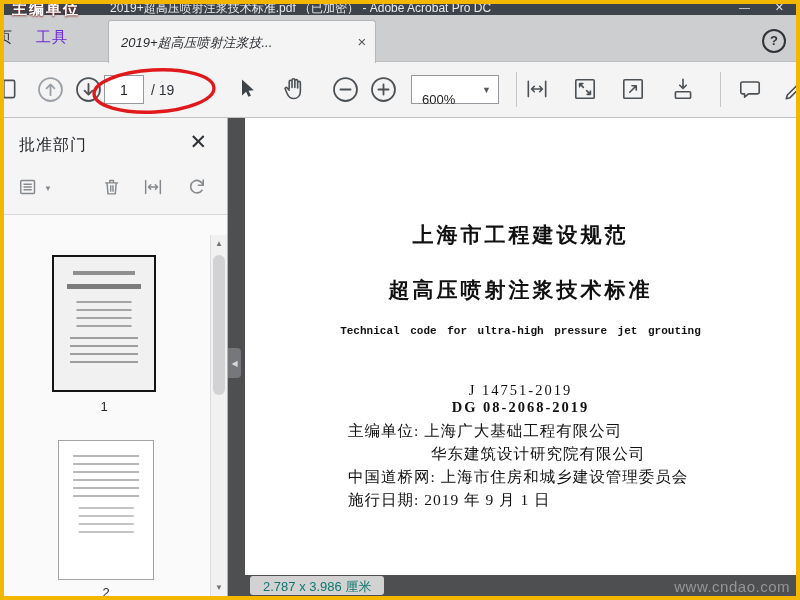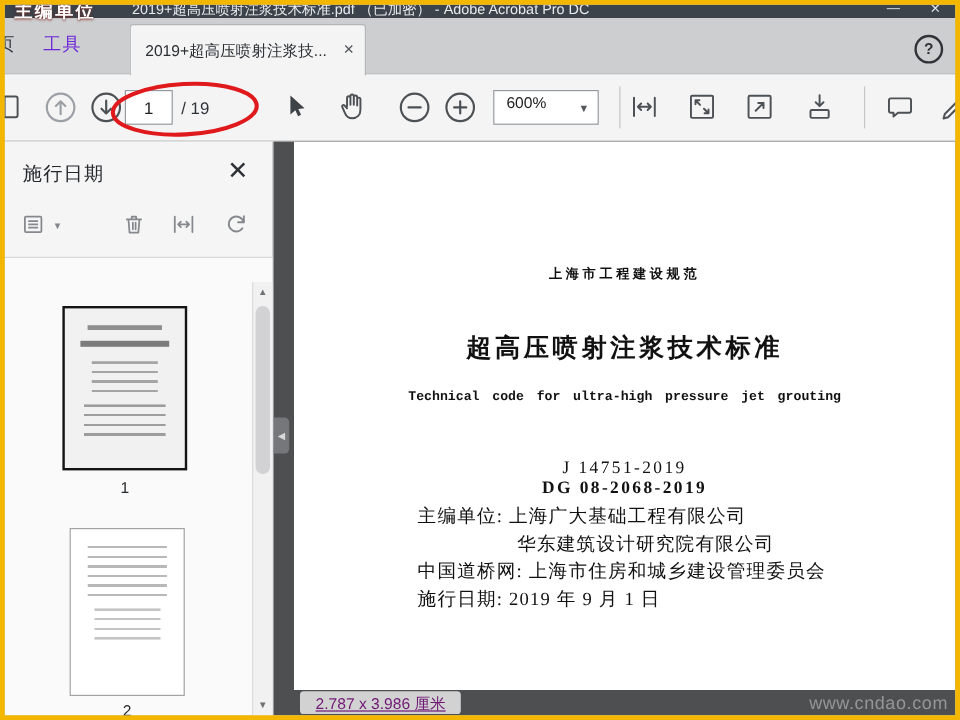--- a/index.html
+++ b/index.html
@@ -16,41 +16,41 @@
   .win-min { right:46px; }
   .win-close { right:12px; }
   .watermark-top { position:absolute; left:8px; top:-4px; z-index:9; font-size:15px; font-weight:bold;
                    color:#ffffff; letter-spacing:2px; text-shadow:0 1px 2px rgba(140,40,30,.85), 0 0 1px #333; }
 
   
   .tabbar { position:absolute; left:0; top:11px; right:0; height:47px; background:#cdced0;
             border-bottom:1px solid #bcbec0; }
   .home-frag { position:absolute; left:-22px; top:13px; font-size:15px; color:#33383c; }
   .tools-tab { position:absolute; left:32px; top:13px; font-size:15px; color:#6d28d9; letter-spacing:1px; cursor:default; }
-  .doc-tab { position:absolute; left:104px; top:5px; width:197px; height:43px; background:#f4f4f5;
-             border:1px solid #b4b6b8; border-bottom:none; border-radius:3px 3px 0 0; z-index:3; }
+  .doc-tab { position:absolute; left:104px; top:5px; width:268px; height:43px; background:#f4f4f5;
+             border:1px solid #b4b6b8; border-bottom:none; border-radius:3px 3px 0 0; z-index:3;font-style:italic; }
   .doc-tab-label { position:absolute; left:12px; top:13px; font-size:13px; color:#2b2f33; white-space:nowrap;
                    max-width:190px; overflow:hidden; }
   .doc-tab-close { position:absolute; right:9px; top:12px; font-size:15px; color:#55595d; }
   .help-btn { position:absolute; right:10px; top:14px; width:24px; height:24px; border:2px solid #2f3337;
               border-radius:50%; text-align:center; }
   .help-btn span { font-size:13px; font-weight:bold; color:#2f3337; line-height:20px; }
 
   
   .toolbar { position:absolute; left:0; top:58px; right:0; height:56px; background:#f4f4f5;
              border-bottom:1px solid #c2c2c2; }
   .tbtn { position:absolute; top:13px; width:28px; height:28px; display:flex; align-items:center;
           justify-content:center; }
   .tsep { position:absolute; top:10px; width:1px; height:35px; background:#c6c6c8; }
   .page-input { position:absolute; left:100px; top:13px; width:40px; height:29px; border:1px solid #969a9e;
                 background:#fff; font-size:14px; color:#222; text-align:center; font-family:inherit; }
   .page-total { position:absolute; left:147px; top:20px; font-size:14px; color:#2f3337; }
   .zoom-dd { position:absolute; left:407px; top:13px; width:88px; height:29px; border:1px solid #969a9e;
              background:#fff; }
-  .zoom-val { position:absolute; left:10px; top:2px; font-size:13px; color:#222; }
+  .zoom-val { position:absolute; left:10px; top:16px; font-size:13px; color:#222; }
   .zoom-caret { position:absolute; right:7px; top:9px; font-size:9px; color:#55595d; }
   .red-circle { position:absolute; left:84px; top:3px; z-index:6; pointer-events:none; }
   .partial-left { left:-12px; }
   .partial-right { left:778px; }
 
   
   .main { position:absolute; left:0; top:114px; right:0; bottom:0; }
 
   
   .panel { position:absolute; left:0; top:0; bottom:0; width:224px; background:#f5f5f6;
@@ -85,31 +85,31 @@
           background:repeating-linear-gradient(#c4c4c4 0 2px, transparent 2px 8px); }
 
   
   .docarea { position:absolute; left:224px; right:0; top:0; bottom:0; background:#4e4f51; overflow:hidden; }
   .collapse-handle { position:absolute; left:0; top:230px; width:13px; height:30px; background:#75777a;
                      border-radius:0 4px 4px 0; display:flex; align-items:center; justify-content:center; }
   .collapse-handle span { font-size:8px; color:#d8d8d8; }
   .page { position:absolute; left:17px; top:0; right:0; bottom:21px; background:#ffffff; overflow:hidden;
           font-family:"Liberation Serif","DejaVu Serif",serif; color:#111; }
   .dline { position:absolute; left:0; right:0; text-align:center; white-space:nowrap; }
-  .d-series { top:103px; font-size:11px; font-weight:bold; letter-spacing:3px; }
+  .d-series { top:103px; font-size:21px; font-weight:bold; letter-spacing:3px; }
   .d-main { top:158px; font-size:21px; font-weight:bold; letter-spacing:3px; }
   .d-eng { top:207px; font-size:11px; font-weight:bold; word-spacing:4px;
            font-family:Liberation Mono, monospace; }
   .d-no1 { top:240px; font-size:14.5px; font-weight:600; letter-spacing:2px;margin-top:41px; }
   .d-no2 { top:264px; font-size:14.5px; font-weight:400; letter-spacing:2px; }
   .d-info { position:absolute; left:103px; top:301px; font-size:15.5px; line-height:23px;
             letter-spacing:1px; white-space:nowrap; }
   .d-co { padding-left:83px; }
   .size-box { position:absolute; left:22px; bottom:1px; height:19px; background:#d2d2d3; border-radius:3px;
-              padding:2px 13px; font-size:13px; color:#701a75; white-space:nowrap;text-decoration:underline; }
+              padding:2px 13px; font-size:13px; color:#0f766e; white-space:nowrap; }
   .watermark-bottom { position:absolute; right:6px; bottom:1px; font-size:15px; color:#969696;
                       letter-spacing:.5px; }
 </style>
 </head>
 <body>
 
 <div class="window">
 
   <div class="titlebar">
     <span class="title-text">2019+超高压喷射注浆技术标准.pdf （已加密） - Adobe Acrobat Pro DC</span>
@@ -225,21 +225,21 @@
     <span class="tbtn partial-right">
       <svg width="26" height="26" viewBox="0 0 24 24" fill="none" stroke="#4c5155" stroke-width="1.5" stroke-linecap="round" stroke-linejoin="round">
         <path d="M3 21l3.5-1 11-11-2.5-2.5-11 11zM14 7.5 16.5 10"></path>
         </svg>
     </span>
   </div>
 
   <div class="main">
 
     <div class="panel">
-      <span class="panel-title">施行日期</span>
+      <span class="panel-title">批准部门</span>
       <span class="panel-close">✕</span>
 
       <span class="pbtn" style="left:12px">
         <svg width="22" height="22" viewBox="0 0 24 24" fill="none" stroke="#85898d" stroke-width="1.6" stroke-linejoin="round">
           <rect x="3" y="5" width="15" height="14" rx="1"></rect>
             <path d="M6 9h9M6 12h9M6 15h9"></path>
           </svg>
       </span>
       <span class="opt-caret">▼</span>
 

